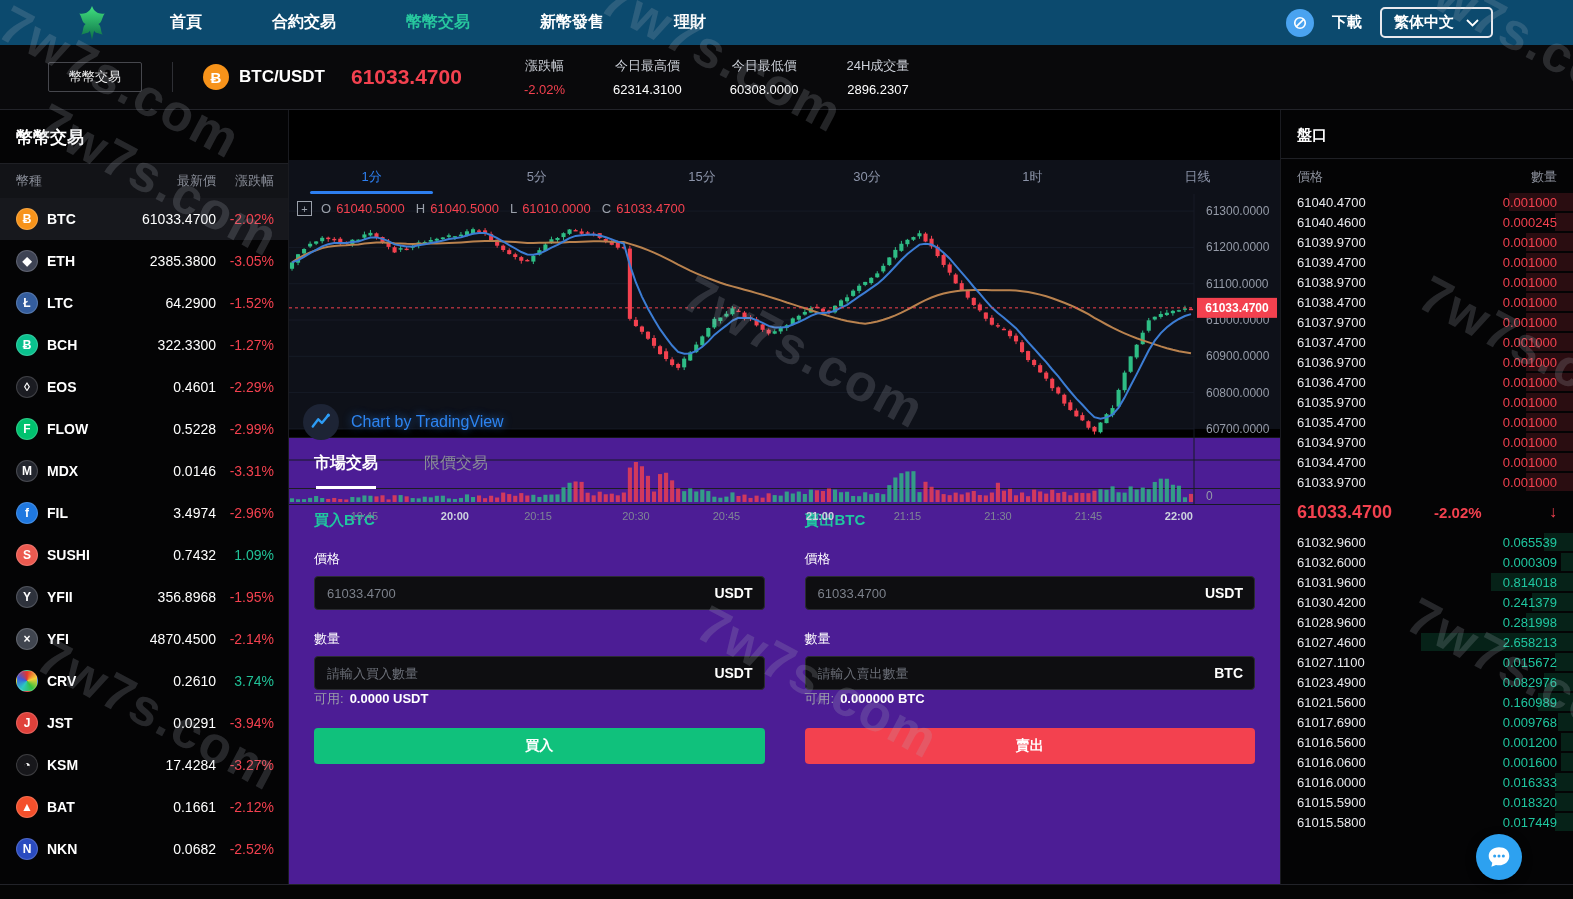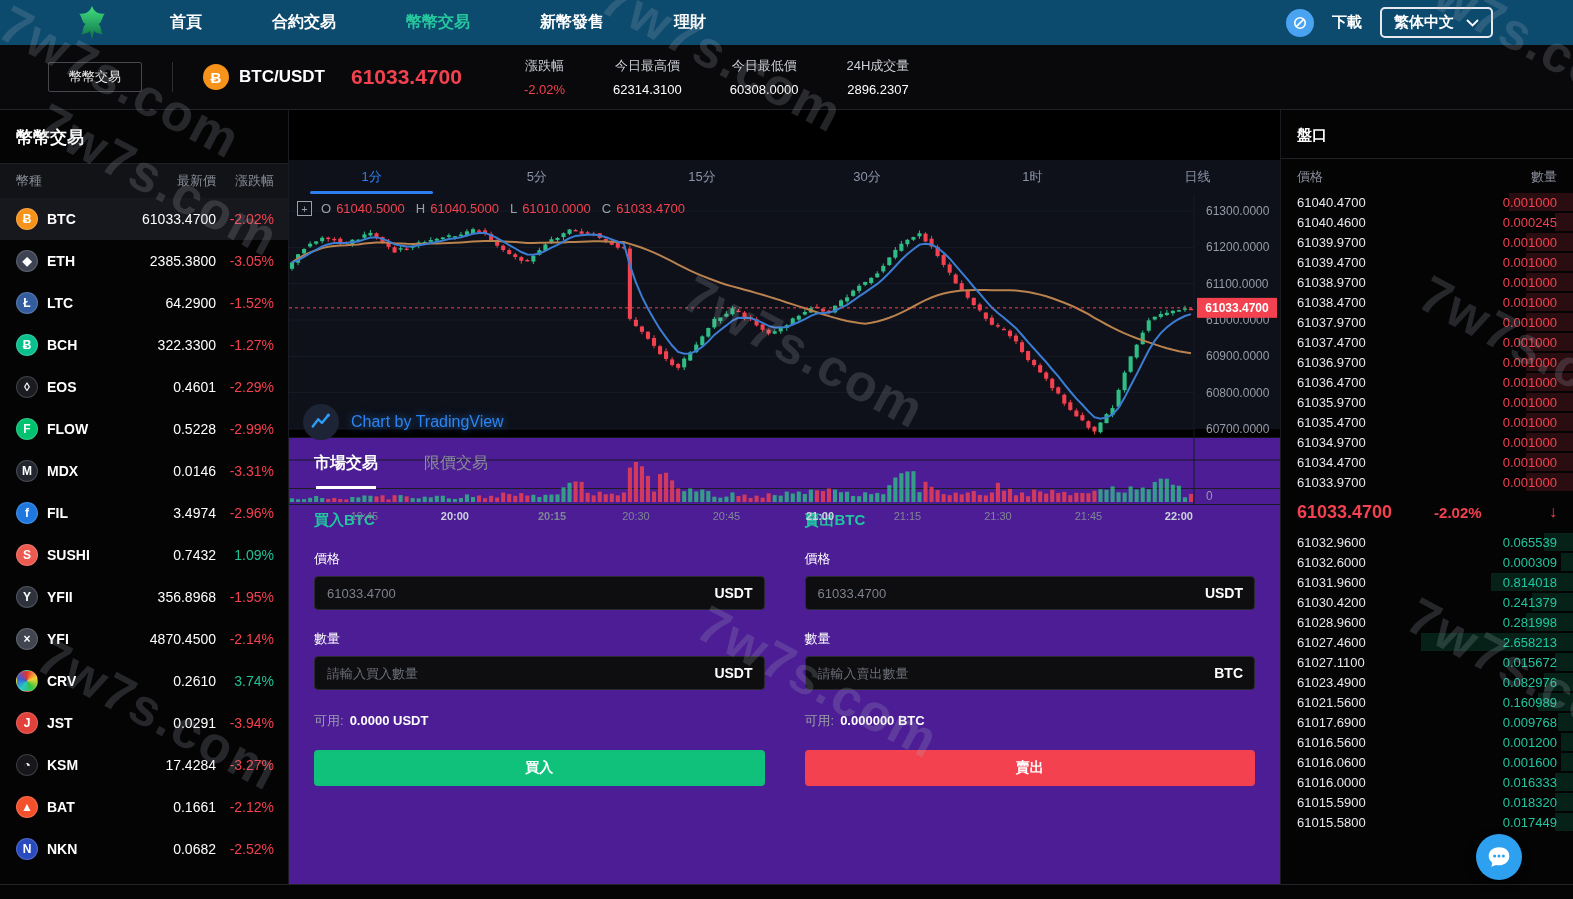--- a/index.html
+++ b/index.html
@@ -71,21 +71,21 @@
   .ttab.active{color:#fff;font-weight:bold;}
   .ttab.active::after{content:'';position:absolute;left:2px;right:2px;bottom:-1px;height:3px;background:#fff;}
   .forms{display:flex;gap:40px;padding:22px 25px 0;}
   .form{width:453px;}
   .form-h{color:var(--teal);font-size:15px;font-weight:bold;}
   .flabel{font-size:13px;margin-top:20px;}
   .inp{position:relative;margin-top:8px;}
   .inp input{width:100%;box-sizing:border-box;height:34px;background:#0e0e11;border:1px solid #2a2b31;border-radius:4px;color:#7c818b;font-size:13px;padding:0 58px 0 12px;outline:none;}
   .inp input::placeholder{color:#6b6f78;}
   .unit{position:absolute;right:12px;top:9px;font-size:14px;font-weight:bold;color:#fff;}
-  .avail{margin-top:22px;font-size:13px;color:#9b9fa8;}
+  .avail{font-size:13px;color:#9b9fa8;}
   .avail b{color:#fff;margin-left:6px;}
   .btn{margin-top:20px;height:36px;border-radius:4px;display:flex;align-items:center;justify-content:center;font-size:14px;font-weight:bold;color:#fff;cursor:pointer;}
   .btn.buy{background:#10c17c;} .btn.sell{background:#f3414f;}
 
   
   .orderbook{width:292px;border-left:1px solid #1a1b20;background:#040405;}
   .ob-title{font-size:15px;font-weight:bold;padding:16px 16px 13px;border-bottom:1px solid #1f2025;}
   .ob-head{display:flex;justify-content:space-between;padding:9px 16px 6px;color:var(--muted);font-size:13px;}
   .ob-row{position:relative;display:flex;justify-content:space-between;align-items:center;height:20px;padding:0 16px;font-size:13px;cursor:pointer;}
   .ob-row .p{color:#e9eaee;position:relative;z-index:2;}
@@ -809,21 +809,21 @@
           <svg width="22" height="22" viewBox="0 0 24 24">
               <path d="M3 17 L9 9 L13 13 L20 4.5" stroke="#2d9cf5" stroke-width="2.6" fill="none" stroke-linecap="round" stroke-linejoin="round"></path>
               <circle cx="20" cy="4.5" r="1.7" fill="#2d9cf5"></circle>
             </svg>
         </span>
         <span class="tv-tx">Chart by TradingView</span>
       </div>
       <div id="time-axis">
           <span class="tlabel" style="left: 55.4167px;">19:45</span>
           <span class="tlabel bold" style="left: 145.917px;">20:00</span>
-          <span class="tlabel" style="left: 243px; font-weight: bold;">20:15</span>
+          <span class="tlabel" style="left: 229px;">20:15</span>
           <span class="tlabel" style="left: 326.917px;">20:30</span>
           <span class="tlabel" style="left: 417.417px;">20:45</span>
           <span class="tlabel bold" style="left: 511px;">21:00</span>
           <span class="tlabel" style="left: 598.417px;">21:15</span>
           <span class="tlabel" style="left: 688.917px;">21:30</span>
           <span class="tlabel" style="left: 779.417px;">21:45</span>
           <span class="tlabel bold" style="left: 869.917px;">22:00</span>
         </div>
     </section>
 

